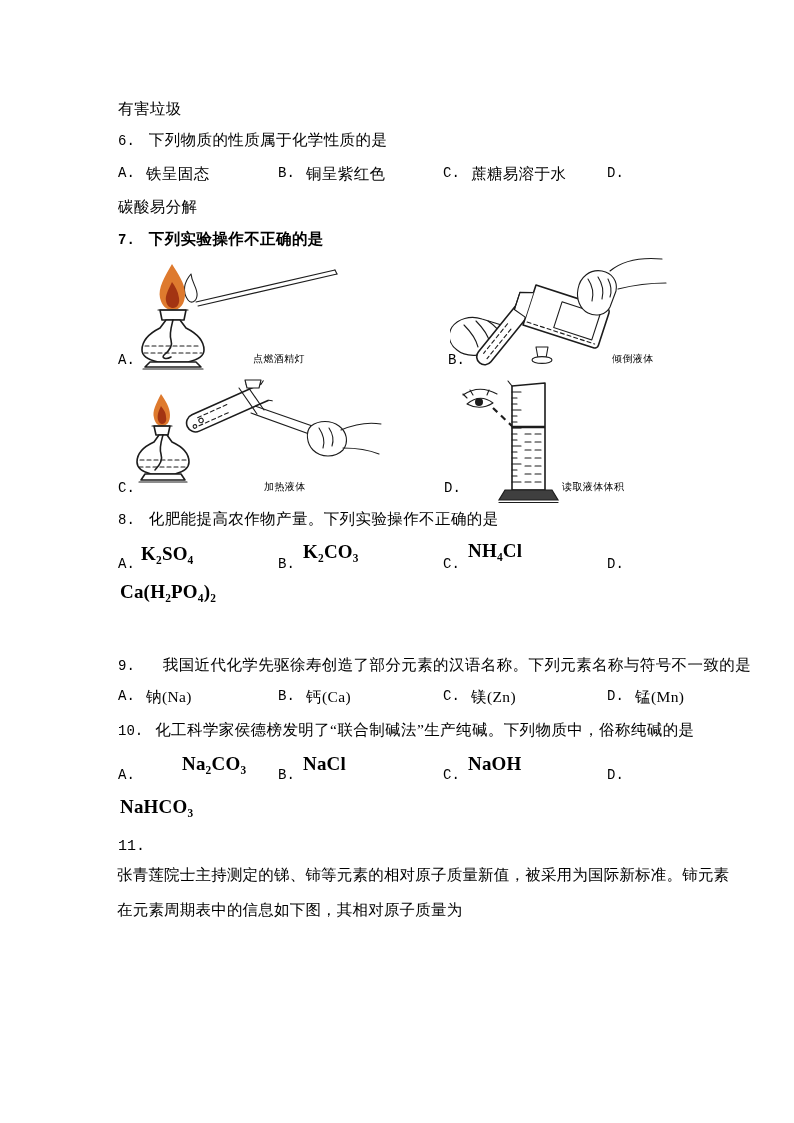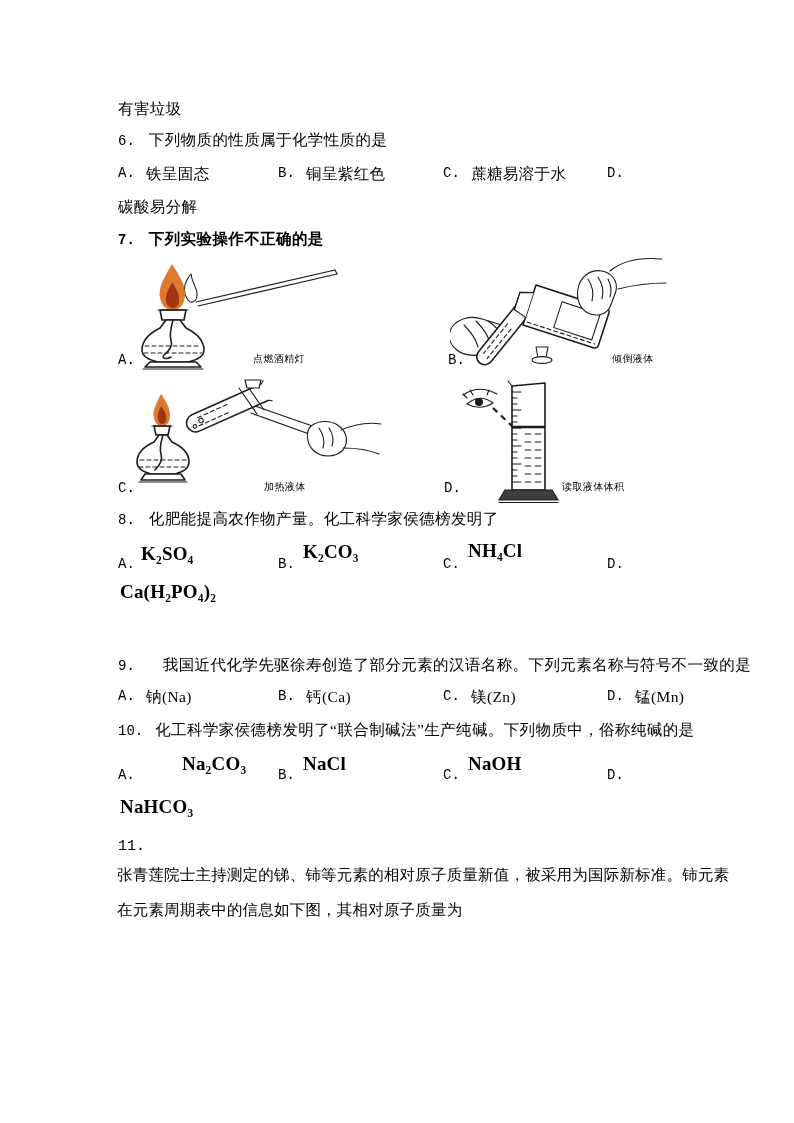--- a/index.html
+++ b/index.html
@@ -181,21 +181,21 @@
     </svg>
   </div>
 
   <span class="abs num" style="left:118px;top:480px;">C.</span>
   <span class="abs cap" style="left:264px;top:480px;">加热液体</span>
   <span class="abs num" style="left:444px;top:480px;">D.</span>
   <span class="abs cap" style="left:562px;top:480px;">读取液体体积</span>
 
   <div class="abs" style="left:118px;top:510px;">
     <span class="num">8.</span>
-    <span class="zh" style="margin-left:10px;">化肥能提高农作物产量。化工科学家侯德榜发明了</span>
+    <span class="zh" style="margin-left:10px;">化肥能提高农作物产量。下列实验操作不正确的是</span>
   </div>
   <div class="abs" style="left:0;top:0;width:100%;">
     <span class="abs num" style="left:118px;top:556px;">A.</span>
     <span class="abs formula" style="left:141px;top:543px;">K₂SO₄</span>
     <span class="abs num" style="left:278px;top:556px;">B.</span>
     <span class="abs formula" style="left:303px;top:541px;">K₂CO₃</span>
     <span class="abs num" style="left:443px;top:556px;">C.</span>
     <span class="abs formula" style="left:468px;top:540px;">NH₄Cl</span>
     <span class="abs num" style="left:607px;top:556px;">D.</span>
   </div>

